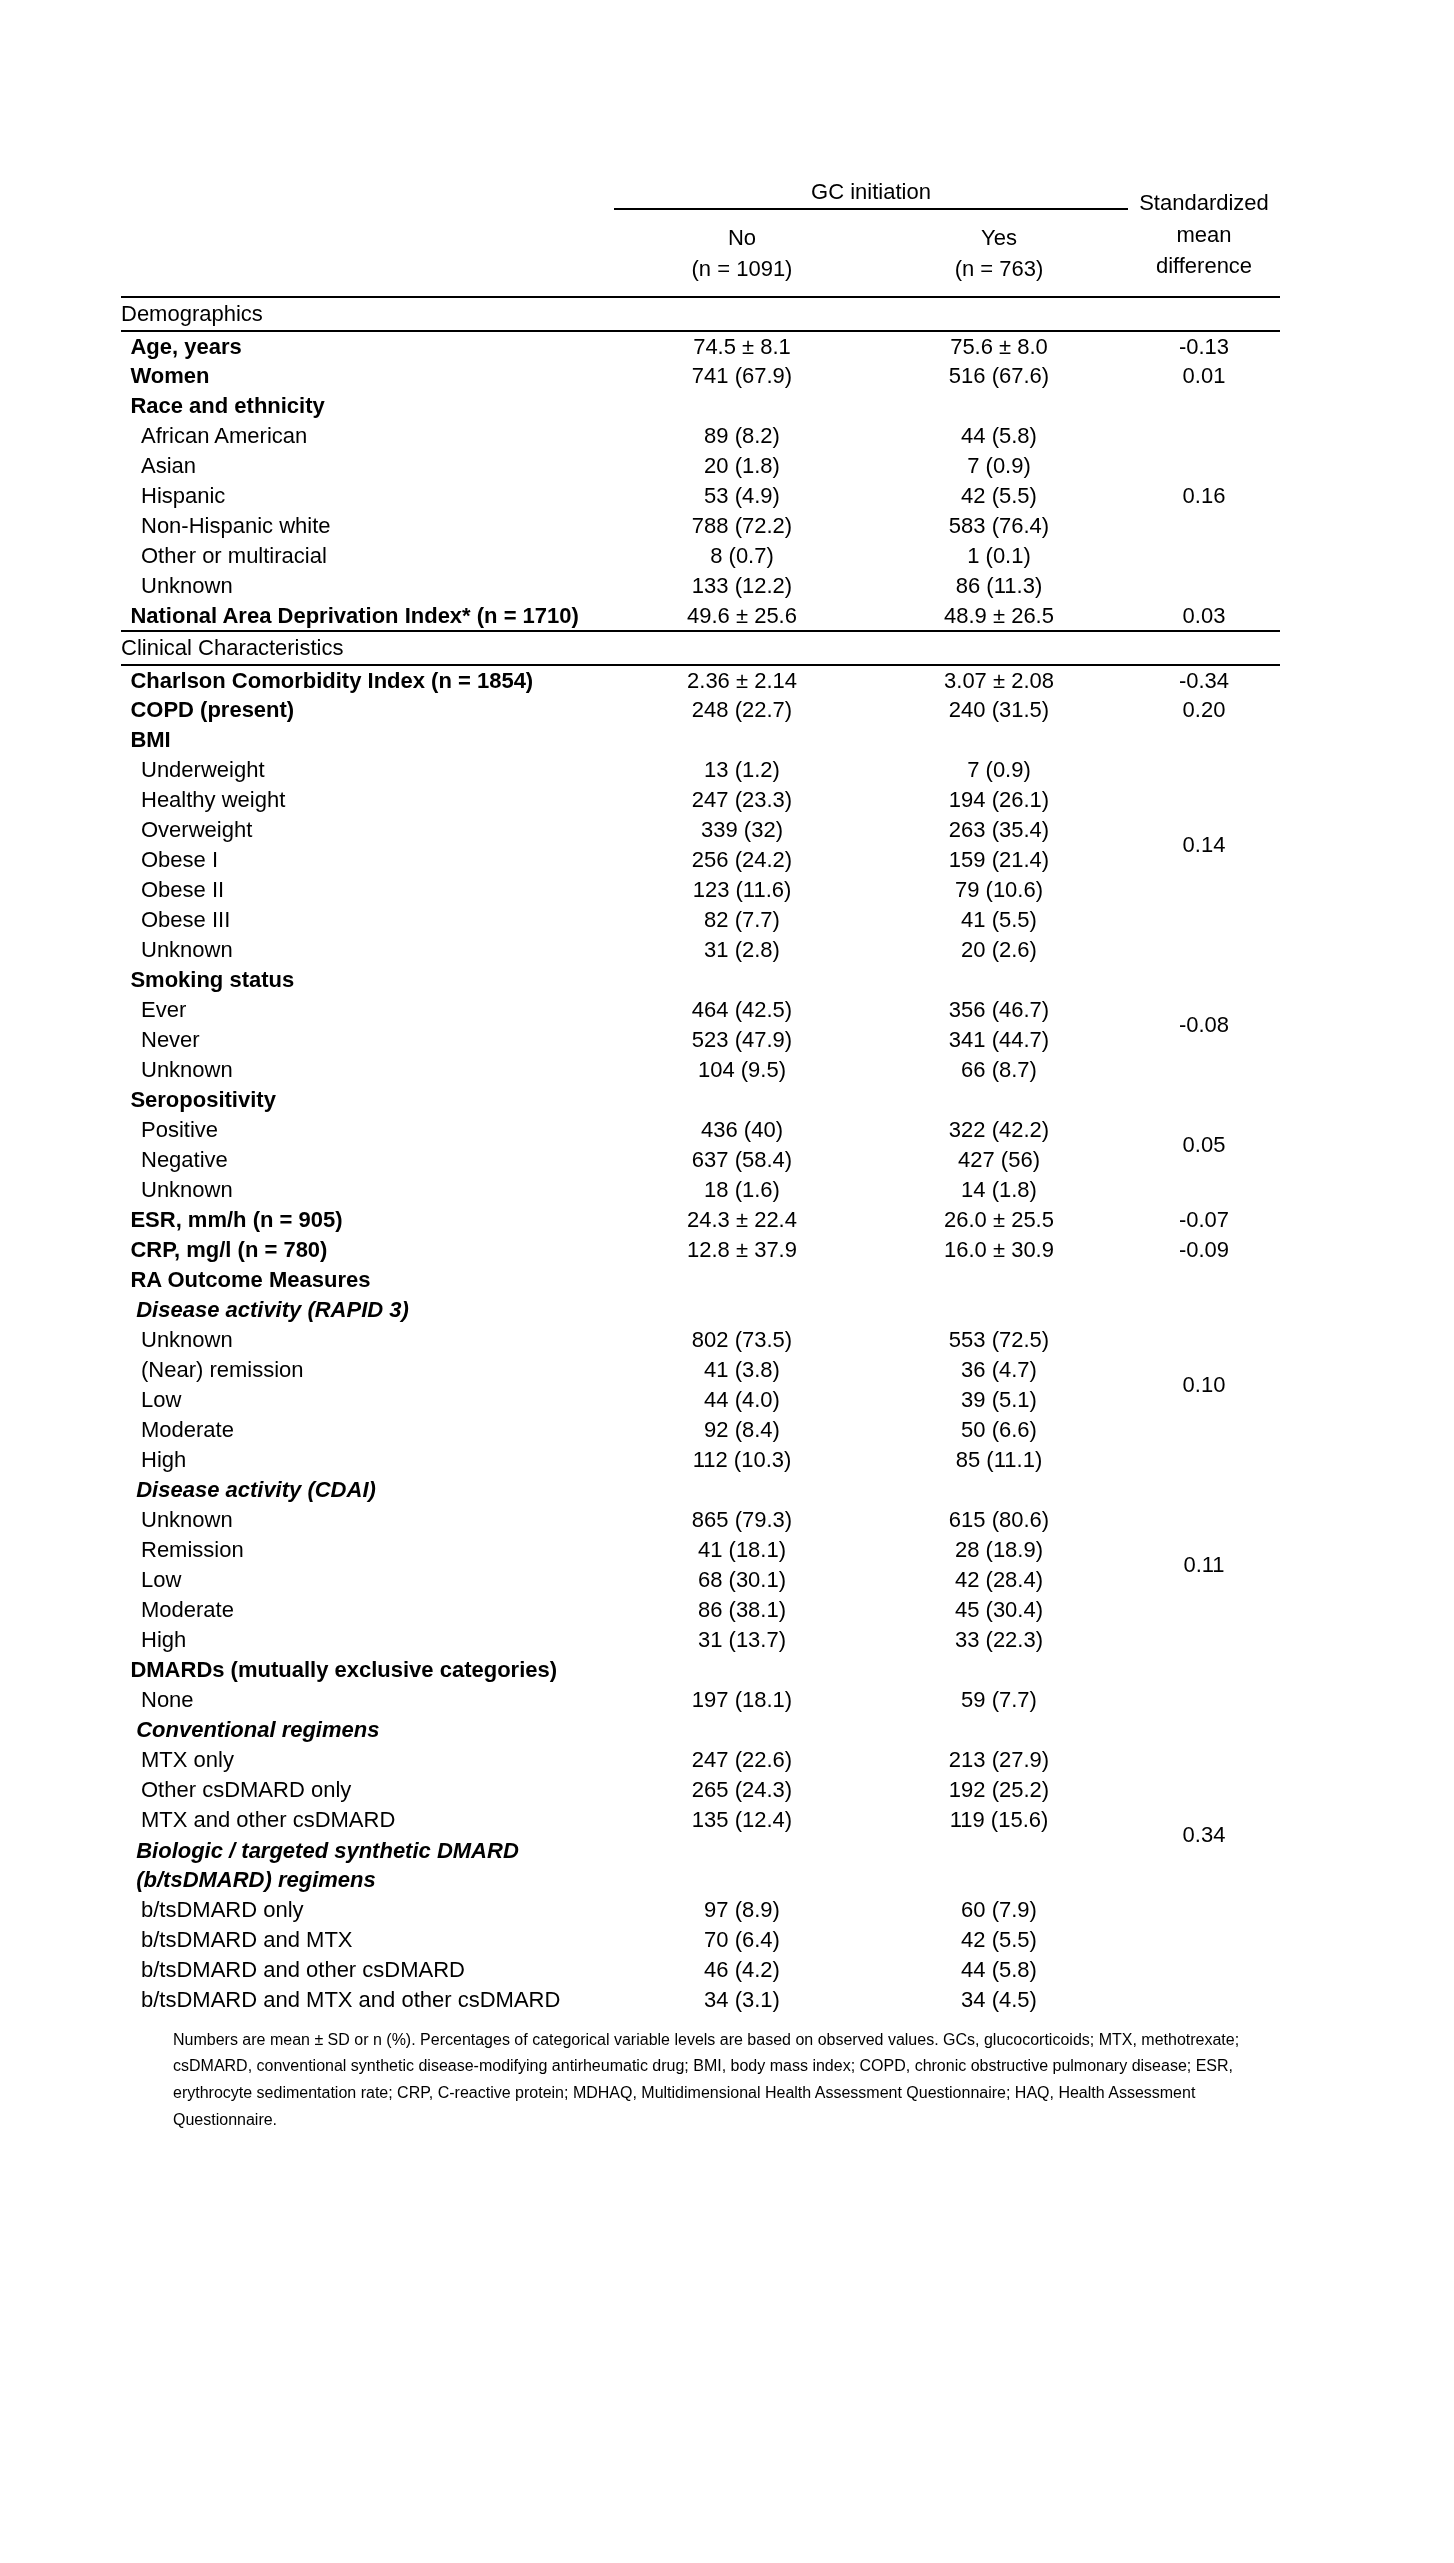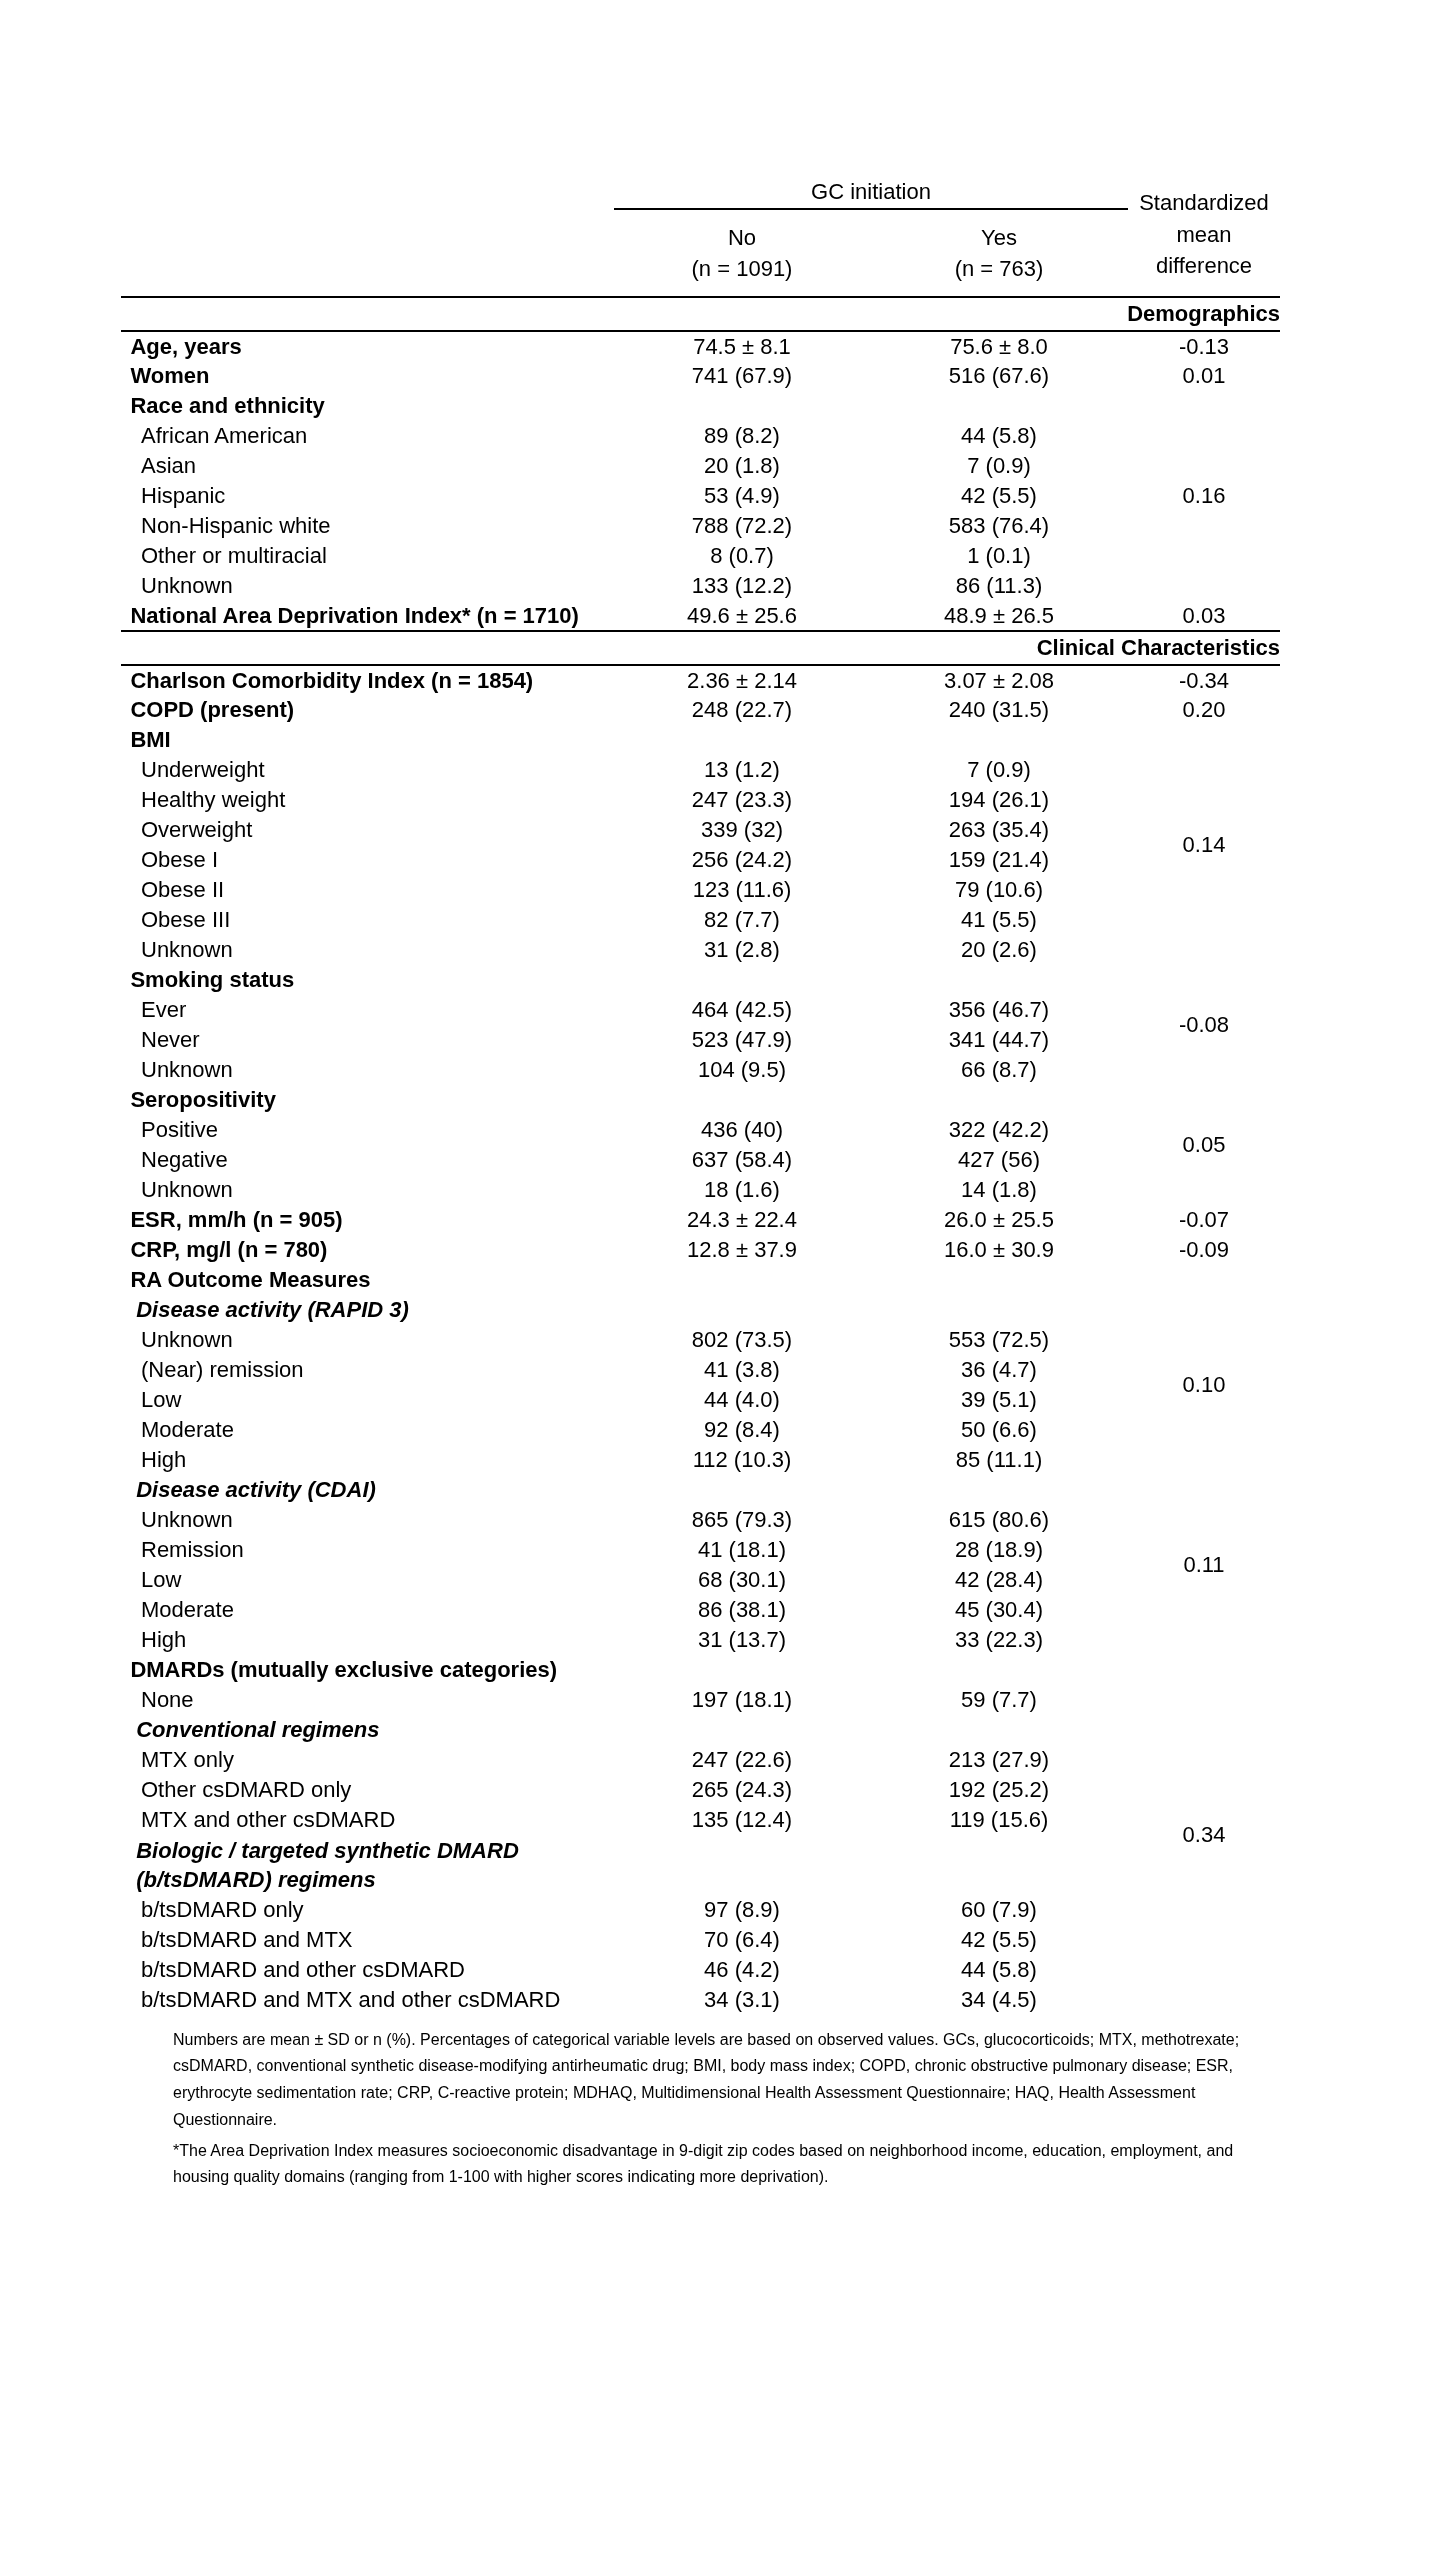--- a/index.html
+++ b/index.html
@@ -14,21 +14,21 @@
 
   table.t { border-collapse:collapse; width:1159px; table-layout:fixed; }
   .t th, .t td { padding:0; font-size:22px; font-weight:400; vertical-align:middle; }
 
   thead th { font-weight:700; text-align:center; line-height:1.42; }
   tr.gcrow th { height:32px; vertical-align:bottom; padding-bottom:1px; }
   th.gcspan { border-bottom:2.3px solid #000; }
   tr.nrow th { height:88px; vertical-align:middle; }
 
   tr.section td {
-    text-align:right; font-weight:700; height:34px;
+    text-align:left; font-weight:400; height:34px;
     border-top:2.9px solid #000; border-bottom:2.3px solid #000;
   }
 
   tbody td { height:30px; }
   td.lbl { text-align:left; white-space:nowrap; }
   td.lbl.top  { font-weight:700; padding-left:9.4px; }
   td.lbl.ital { font-weight:700; font-style:italic; padding-left:15.2px; }
   td.lbl.sub  { padding-left:20px; }
   td.lbl.wrap { white-space:normal; line-height:1.35; }
   tr.tall td { height:60px; }
@@ -361,18 +361,17 @@
         <tr>
             <td class="lbl sub">b/tsDMARD and MTX and other csDMARD</td>
             <td class="num">34 (3.1)</td>
             <td class="num">34 (4.5)</td>
           </tr>
       </tbody>
     </table>
 
     <div class="footnotes">
       <p>Numbers are mean ± SD or n (%). Percentages of categorical variable levels are based on observed values. GCs, glucocorticoids; MTX, methotrexate; csDMARD, conventional synthetic disease-modifying antirheumatic drug; BMI, body mass index; COPD, chronic obstructive pulmonary disease; ESR, erythrocyte sedimentation rate; CRP, C-reactive protein; MDHAQ, Multidimensional Health Assessment Questionnaire; HAQ, Health Assessment Questionnaire.</p>
-      <p>*The Area Deprivation Index measures socioeconomic disadvantage in 9-digit zip codes based on neighborhood income, education, employment, and housing quality domains (ranging from 1-100 with higher scores indicating more deprivation).</p>
     </div>
 
   </div>
 </div>
 
 
 </body></html>

